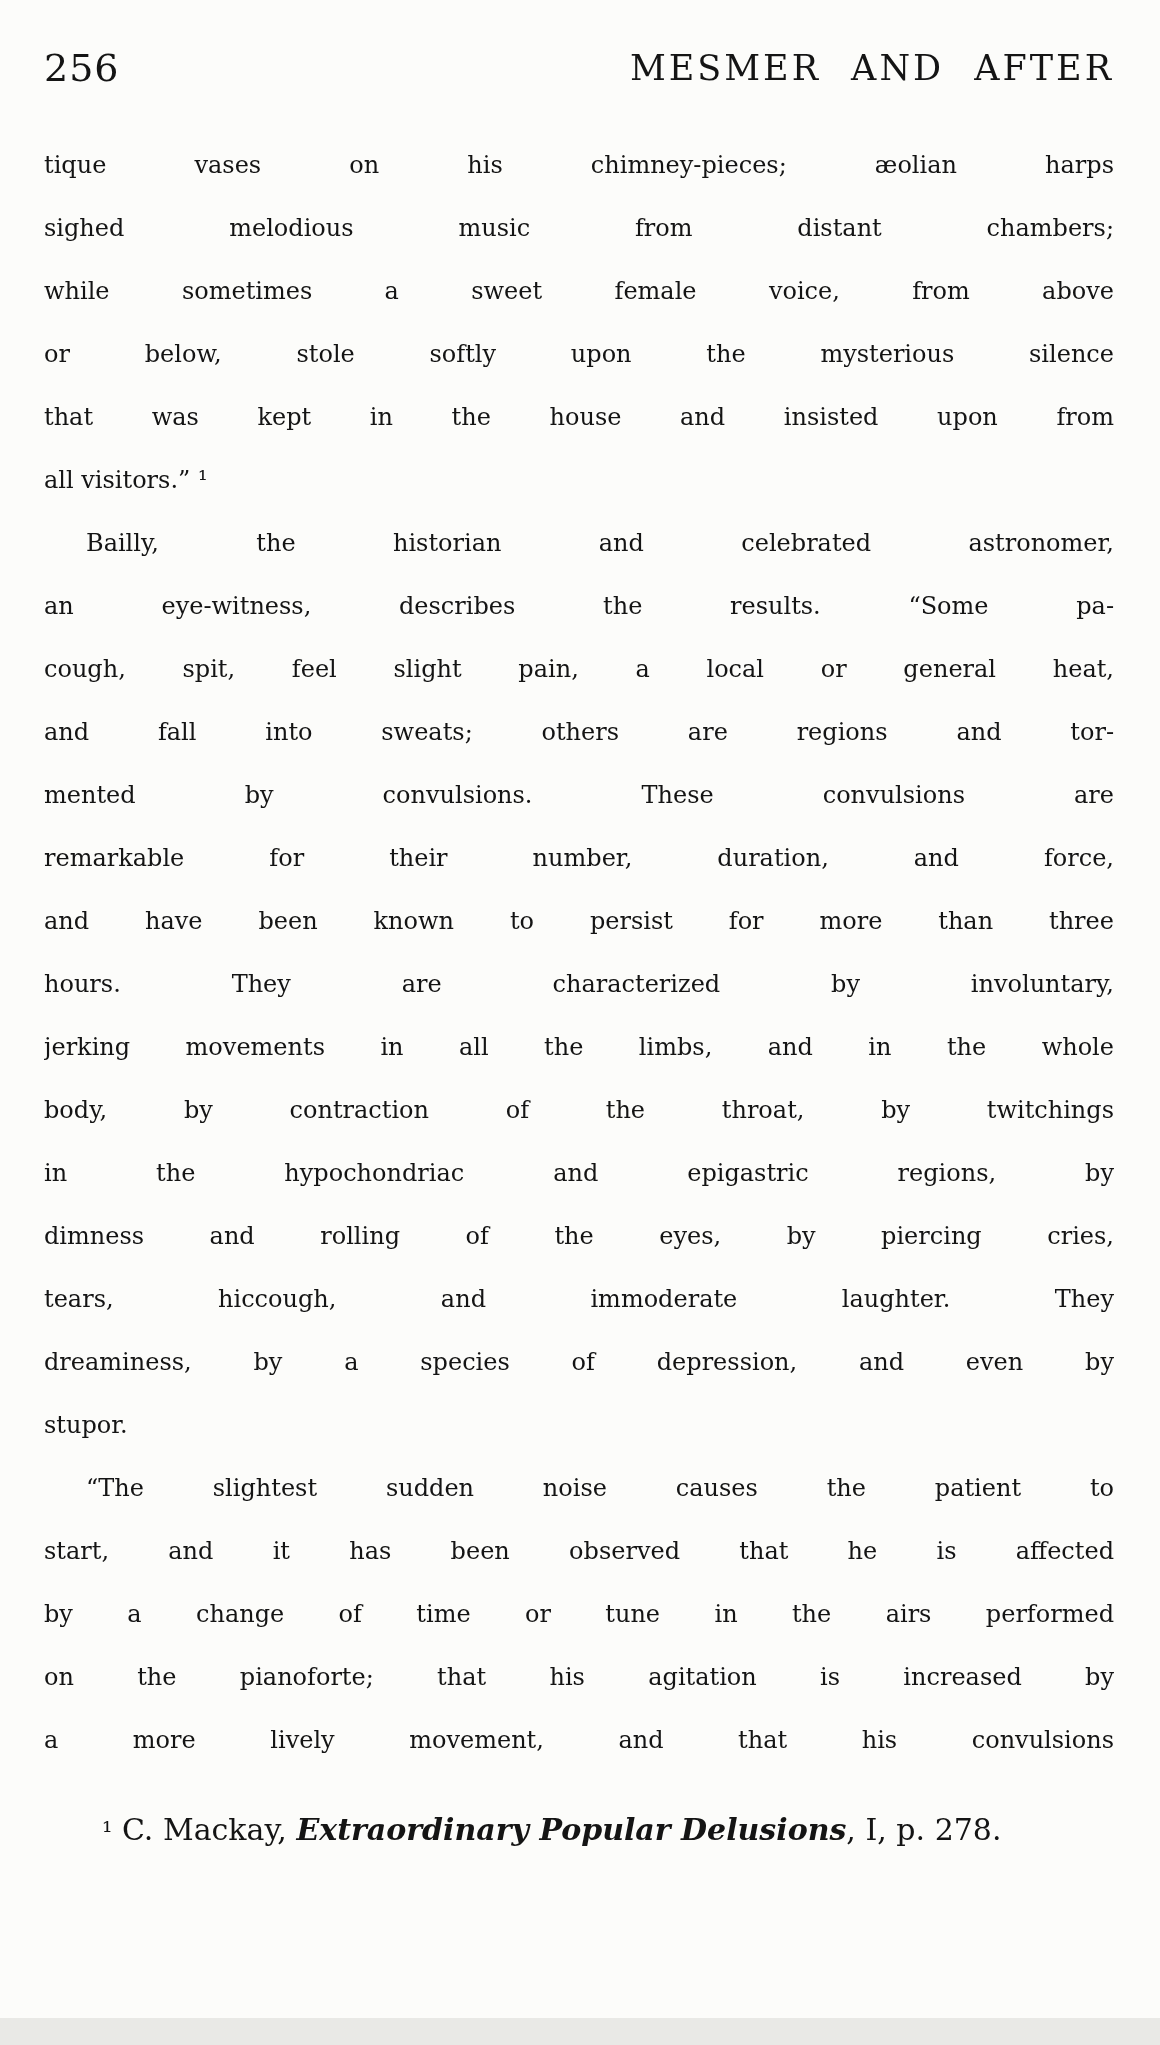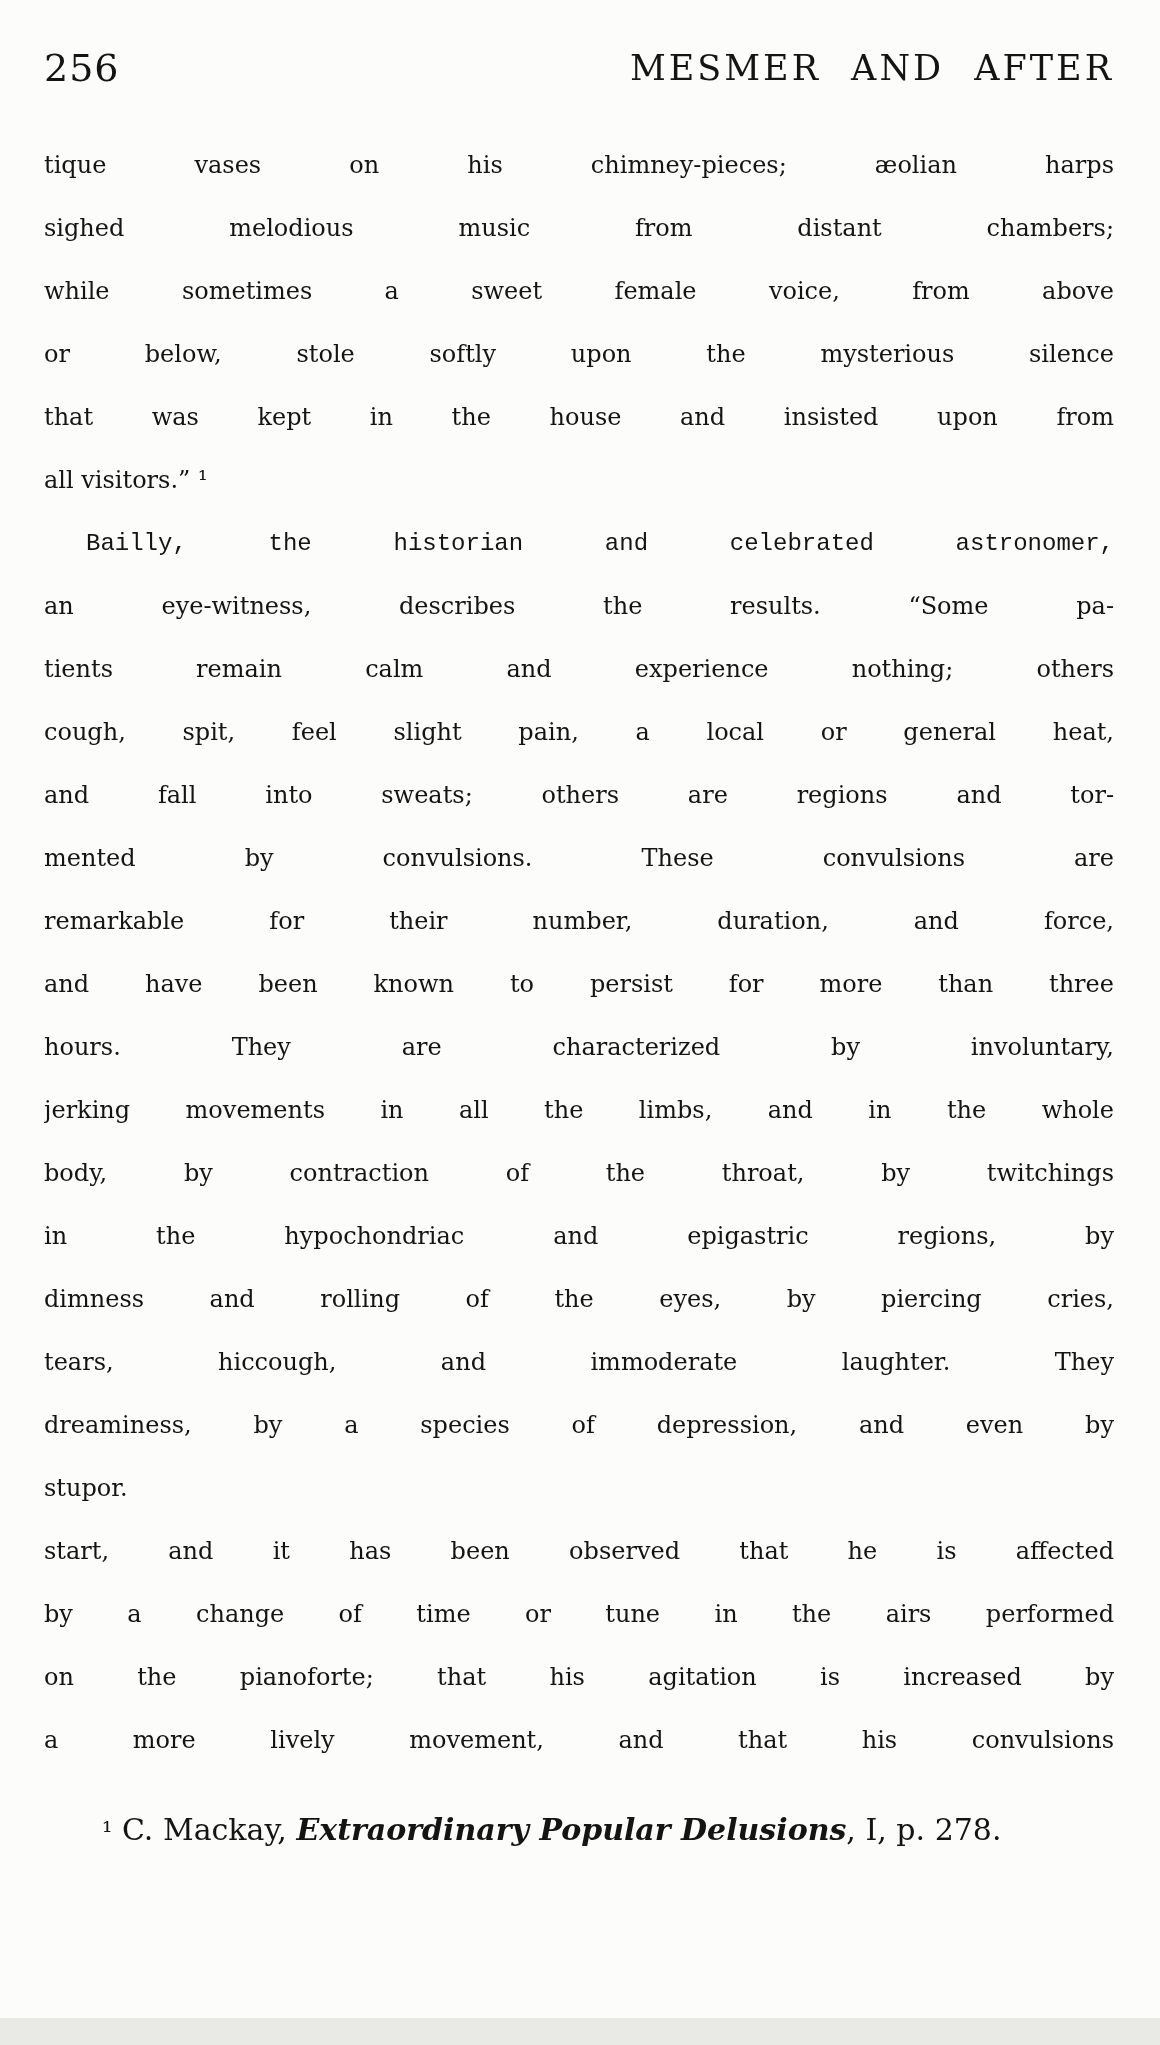--- a/index.html
+++ b/index.html
@@ -52,21 +52,20 @@
     text-align: justify;
     text-align-last: justify;
     overflow: hidden;
   }
   .line.left-last {
     text-align: right;
     text-align-last: left;
   }
   .line.indent {
     text-indent: 42px;
-    font-family: Liberation Mono, monospace;
   }
   .footnote {
     margin: 38px 46px 0 44px;
     font-size: 30px;
     line-height: 40px;
     text-indent: 58px;
   }
   .footnote .fn-italic {
     font-style: italic;
     font-weight: bold;
@@ -90,36 +89,36 @@
         <div class="line">tique vases on his chimney-pieces; æolian harps</div>
         <div class="line">sighed melodious music from distant chambers;</div>
         <div class="line">while sometimes a sweet female voice, from above</div>
         <div class="line">or below, stole softly upon the mysterious silence</div>
         <div class="line">that was kept in the house and insisted upon from</div>
         <div class="line left-last">all visitors.” ¹</div>
       </div>
       <div class="paragraph">
         <div class="line indent">Bailly, the historian and celebrated astronomer,</div>
         <div class="line">an eye-witness, describes the results.  “Some pa-</div>
-        <div class="line">tients remain calm and experience nothing; others</div>
         <div class="line">cough, spit, feel slight pain, a local or general heat,</div>
         <div class="line">and fall into sweats; others are regions and tor-</div>
         <div class="line">mented by convulsions.  These convulsions are</div>
         <div class="line">remarkable for their number, duration, and force,</div>
         <div class="line">and have been known to persist for more than three</div>
         <div class="line">hours.  They are characterized by involuntary,</div>
         <div class="line">jerking movements in all the limbs, and in the whole</div>
         <div class="line">body, by contraction of the throat, by twitchings</div>
         <div class="line">in the hypochondriac and epigastric regions, by</div>
         <div class="line">dimness and rolling of the eyes, by piercing cries,</div>
         <div class="line">tears, hiccough, and immoderate laughter.  They</div>
         <div class="line">dreaminess, by a species of depression, and even by</div>
         <div class="line left-last">stupor.</div>
       </div>
       <div class="paragraph">
+        <div class="line indent">“The slightest sudden noise causes the patient to</div>
         <div class="line">start, and it has been observed that he is affected</div>
         <div class="line">by a change of time or tune in the airs performed</div>
         <div class="line">on the pianoforte; that his agitation is increased by</div>
         <div class="line">a more lively movement, and that his convulsions</div>
       </div>
     </div>
 
   <div class="footnote"><span class="fn-marker">¹</span><span> C. Mackay, </span><span class="fn-italic">Extraordinary Popular Delusions</span><span>, I, p. 278.</span></div>
 
 </div>

